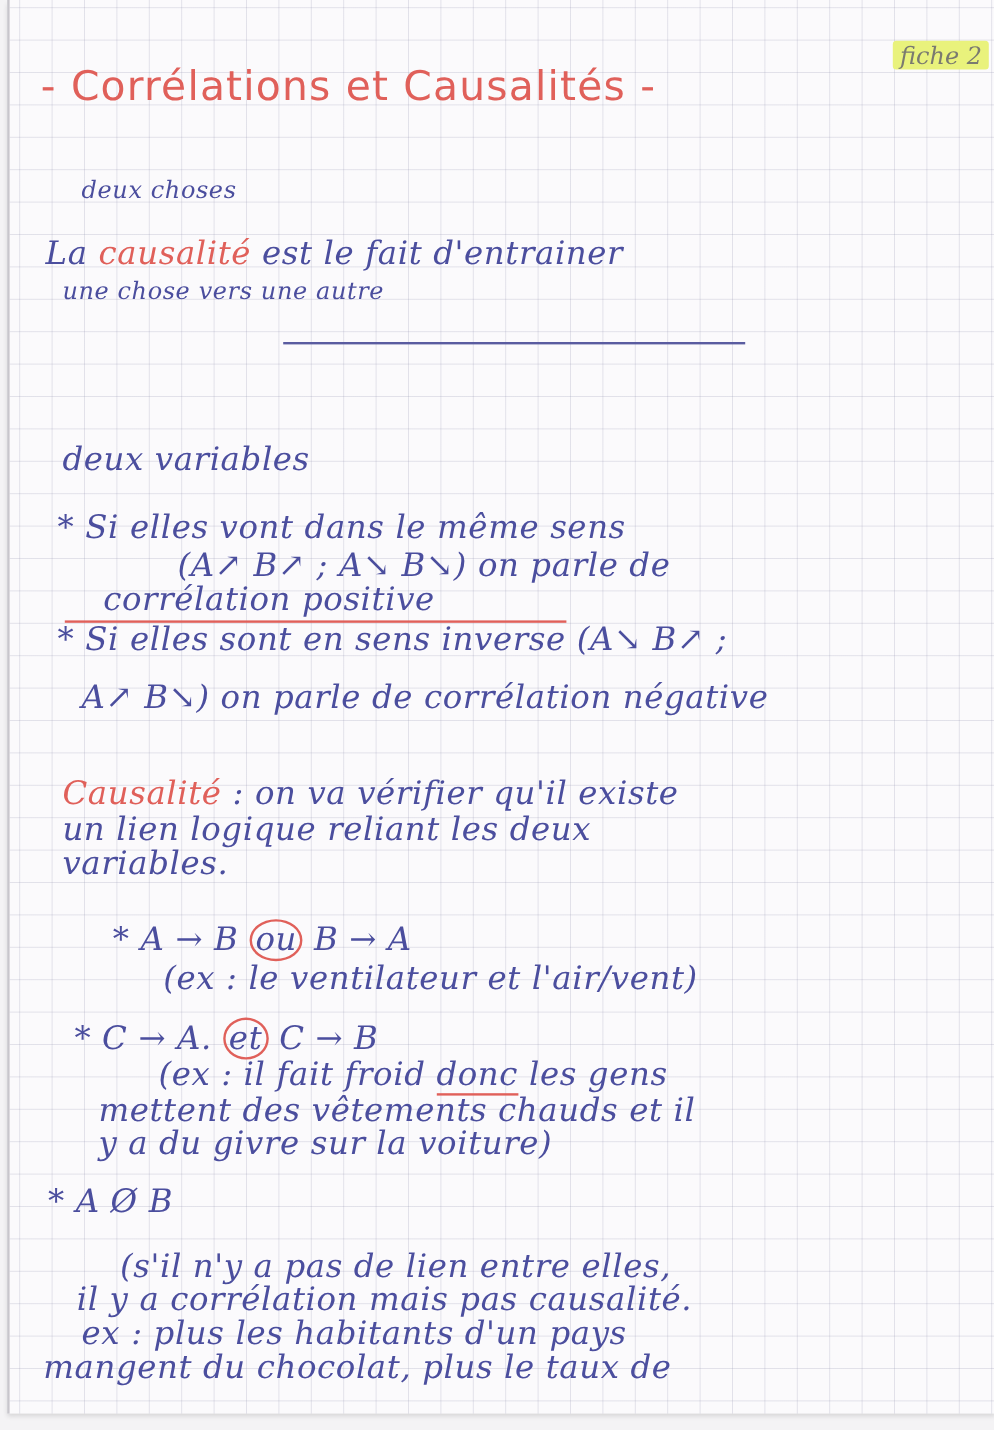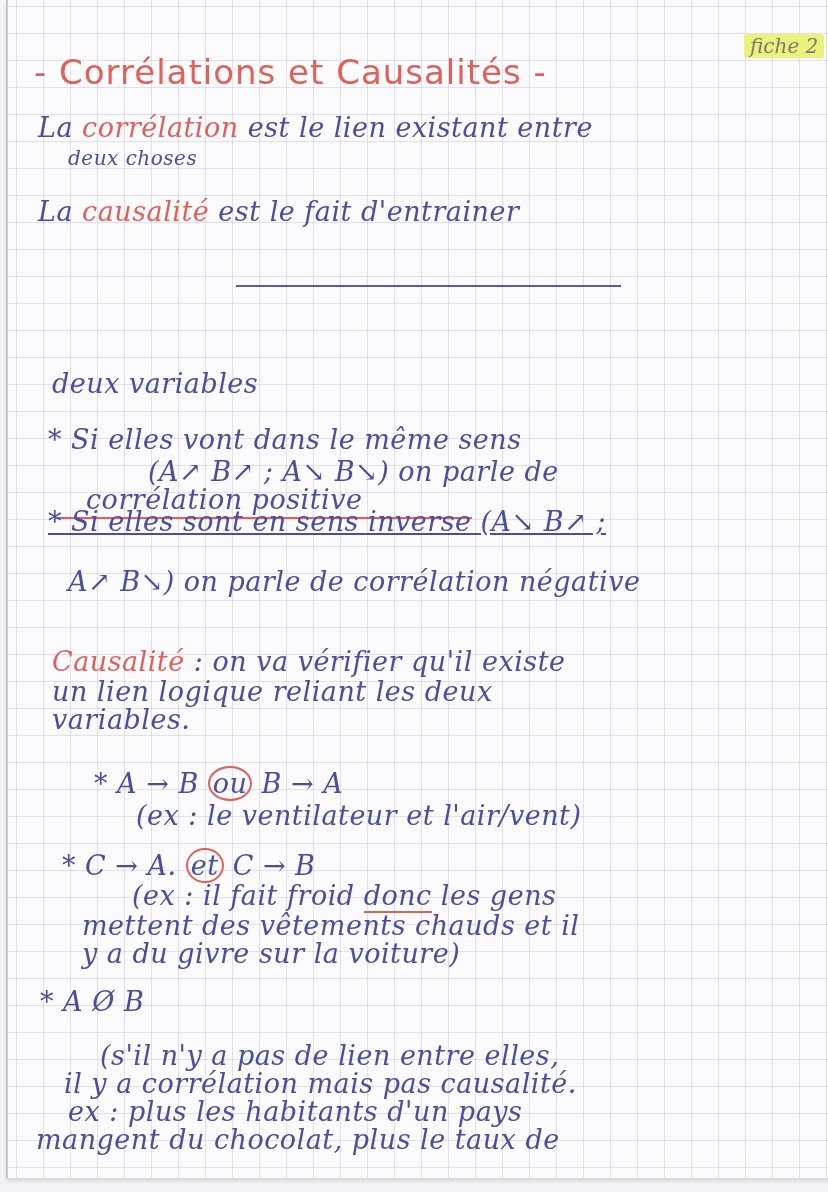--- a/index.html
+++ b/index.html
@@ -38,39 +38,37 @@
   .small { font-size: 20px; }
 </style>
 </head>
 <body>
 
 <div class="page">
 
   <div class="line title" style="left:26px; top:52px;">- Corrélations et Causalités -</div>
   <div class="sheet-tag">fiche 2</div>
 
-  <div class="line" style="left:30px; top:112px;">
-    <span>La </span><span class="red">corrélation</span><span> est le lien existant entre</span>
-  </div>
   <div class="line small" style="left:60px; top:146px;">deux choses</div>
 
   <div class="line" style="left:30px; top:196px;">
     <span>La </span><span class="red">causalité</span><span> est le fait d'entrainer</span>
   </div>
+  <div class="line small" style="left:44px; top:230px;">une chose vers une autre</div>
 
   <div class="divider"></div>
 
   <div class="line" style="left:44px; top:368px;">deux variables</div>
 
   <div class="line" style="left:40px; top:424px;">* Si elles vont dans le même sens</div>
   <div class="line" style="left:140px; top:456px;">(A↗ B↗ ; A↘ B↘) on parle de</div>
   <div class="line" style="left:78px; top:484px;">corrélation positive</div>
   <div class="red-rule"></div>
 
-  <div class="line" style="left:40px; top:506px;text-decoration:underline;">* Si elles sont en sens inverse (A↘ B↗ ;</div>
+  <div class="line" style="left:40px; top:518px;">* Si elles sont en sens inverse (A↘ B↗ ;</div>
   <div class="line" style="left:60px; top:566px;">A↗ B↘) on parle de corrélation négative</div>
 
   <div class="line" style="left:44px; top:646px;">
     <span class="red">Causalité</span><span> : on va vérifier qu'il existe</span>
   </div>
   <div class="line" style="left:44px; top:676px;">un lien logique reliant les deux</div>
   <div class="line" style="left:44px; top:704px;">variables.</div>
 
   <div class="line" style="left:59px; top:768px;margin-left:27px;">
     <span>*</span>

